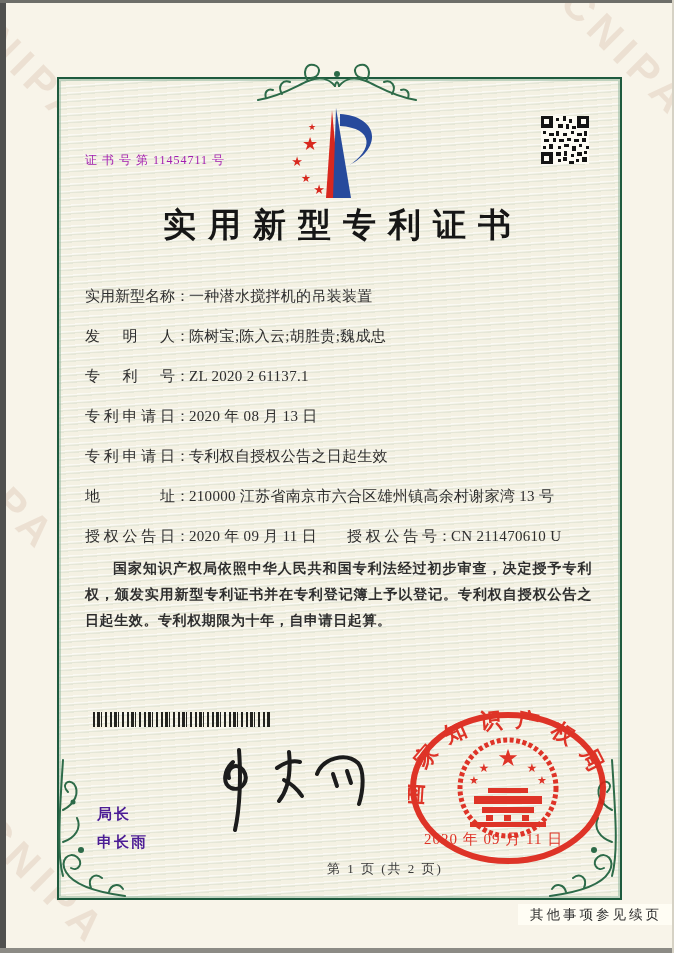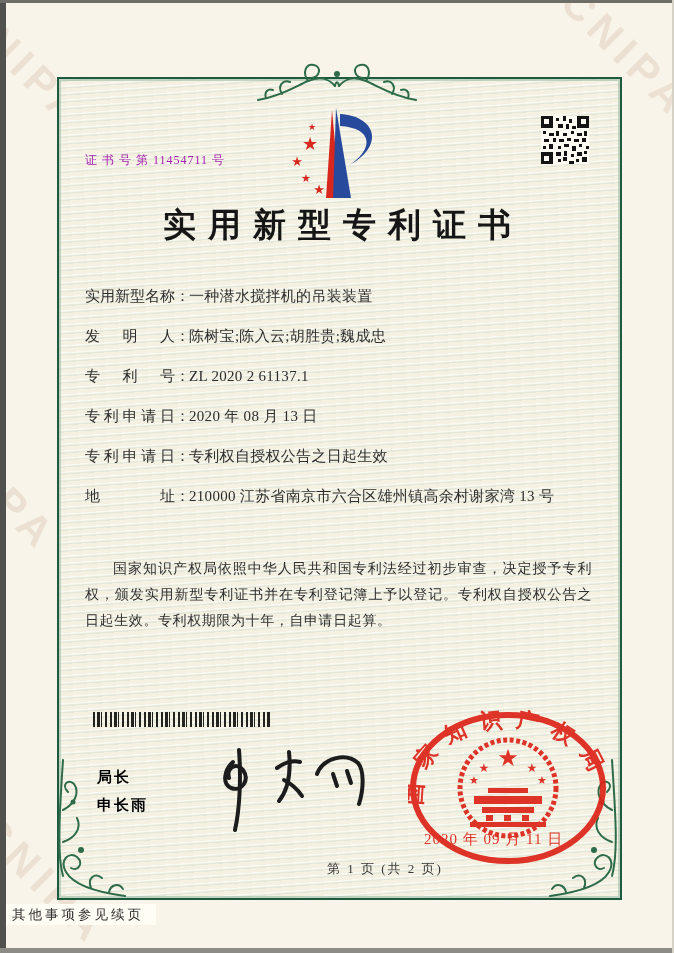--- a/index.html
+++ b/index.html
@@ -46,33 +46,33 @@
   .fields{position:absolute;left:85px;top:284px;width:520px;font-size:15px;color:#2d2d2d;}
   .frow{margin-bottom:16px;line-height:24px;white-space:nowrap;}
   .flabel{display:inline-block;width:90px;text-align:justify;text-align-last:justify;vertical-align:top;}
   .colon{display:inline-block;width:14px;vertical-align:top;}
   .fvalue{letter-spacing:0.3px;}
   .fvalue-fixed{display:inline-block;width:152px;}
   .flabel2{margin-left:6px;}
 
   .paras{position:absolute;left:85px;top:556px;width:509px;font-size:14px;line-height:26px;
     text-align:justify;letter-spacing:0.6px;color:#2e2e2e;}
-  .paras p{margin:0 2px 2px 0;text-indent:2em;}
+  .paras p{margin:0 2px 2px 0;text-indent:2em;font-weight:bold;}
 
   .barcode{position:absolute;left:93px;top:712px;width:178px;height:15px;
     background:repeating-linear-gradient(90deg,#23231f 0 2px,transparent 2px 4px,#23231f 4px 7px,transparent 7px 8px,#23231f 8px 9px,transparent 9px 12px,#23231f 12px 14px,transparent 14px 17px);}
 
-  .duty{position:absolute;left:97px;top:763px;font-family:"Liberation Sans",sans-serif;
-    font-size:15px;font-weight:600;line-height:28px;color:#000000;letter-spacing:2px;}
+  .duty{position:absolute;left:97px;top:800px;font-family:"Liberation Sans",sans-serif;
+    font-size:15px;font-weight:600;line-height:28px;color:#4c1d95;letter-spacing:2px;}
   .autograph{position:absolute;left:205px;top:738px;width:165px;height:98px;}
   .seal{position:absolute;left:408px;top:710px;width:200px;height:160px;}
 
   .pageinfo{position:absolute;left:0;top:860px;width:674px;text-align:center;
     font-size:13px;letter-spacing:2px;color:#3a3a3a;margin-left:48px;}
-  .note{position:absolute;left:0;top:906px;width:674px;text-align:left;font-size:13.5px;
+  .note{position:absolute;left:0;top:906px;width:674px;text-align:right;font-size:13.5px;
     letter-spacing:3px;color:#2e2e2e;}
   .note span{background:#fffdf4;padding:3px 12px;}
 </style>
 </head>
 <body>
 
 <div class="page">
 
   <div class="wm" style="left:-18px;top:-10px">CNIPA</div>
   <div class="wm" style="left:585px;top:-22px">CNIPA</div>
@@ -196,20 +196,23 @@
     </div>
     <div class="frow">
       <span class="flabel">专利申请日</span><span class="colon">：</span><span class="fvalue">2020 年 08 月 13 日</span>
     </div>
     <div class="frow">
       <span class="flabel">专利申请日</span><span class="colon">：</span><span class="fvalue">专利权自授权公告之日起生效</span>
     </div>
     <div class="frow">
       <span class="flabel">地址</span><span class="colon">：</span><span class="fvalue">210000 江苏省南京市六合区雄州镇高余村谢家湾 13 号</span>
     </div>
+    <div class="frow">
+      <span class="flabel">授权公告日</span><span class="colon">：</span><span class="fvalue fvalue-fixed">2020 年 09 月 11 日</span><span class="flabel flabel2">授权公告号</span><span class="colon">：</span><span class="fvalue">CN 211470610 U</span>
+    </div>
   </div>
 
   <div class="paras">
     <p>国家知识产权局依照中华人民共和国专利法经过初步审查，决定授予专利权，颁发实用新型专利证书并在专利登记簿上予以登记。专利权自授权公告之日起生效。专利权期限为十年，自申请日起算。</p>
   </div>
 
   <div class="barcode"></div>
 
   <div class="duty">
     <div>局长</div>

